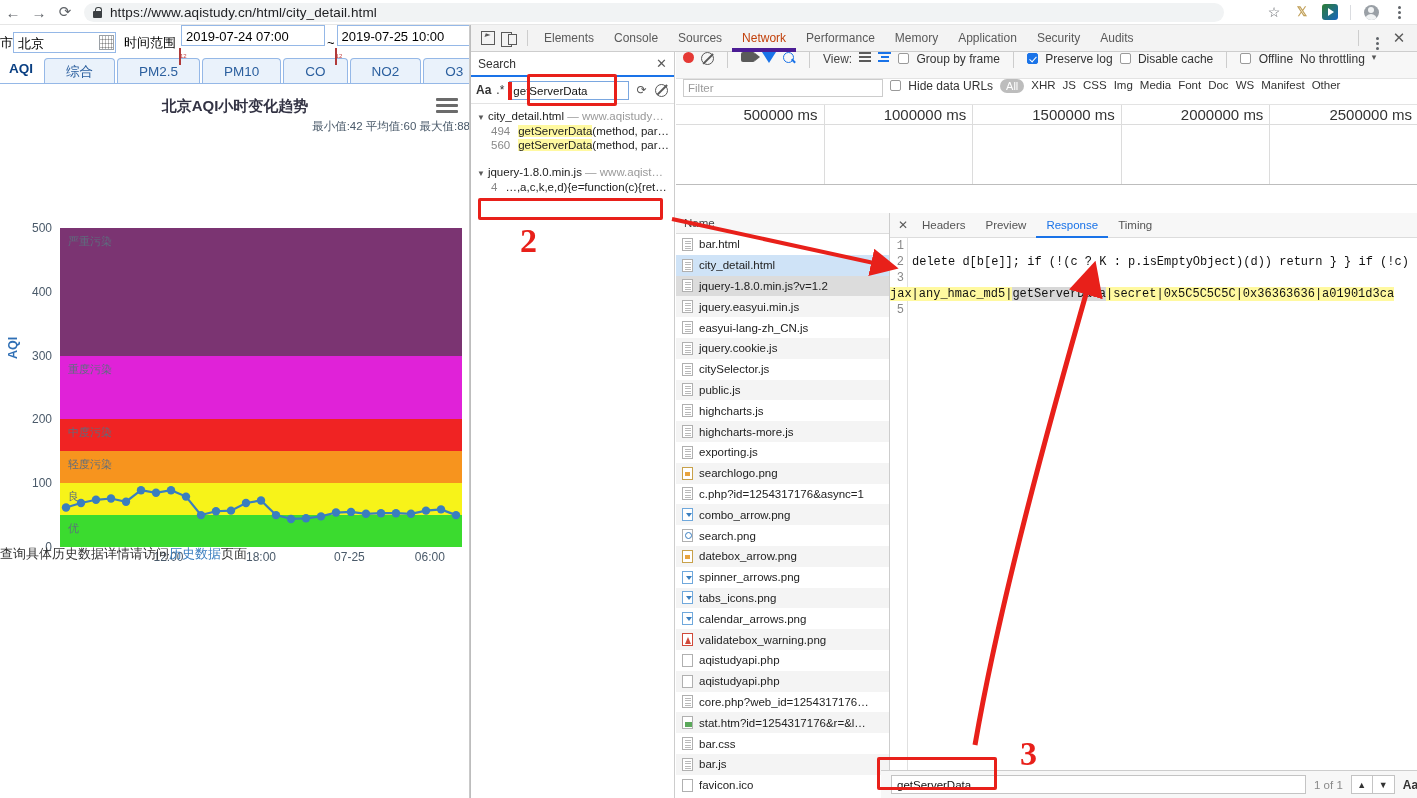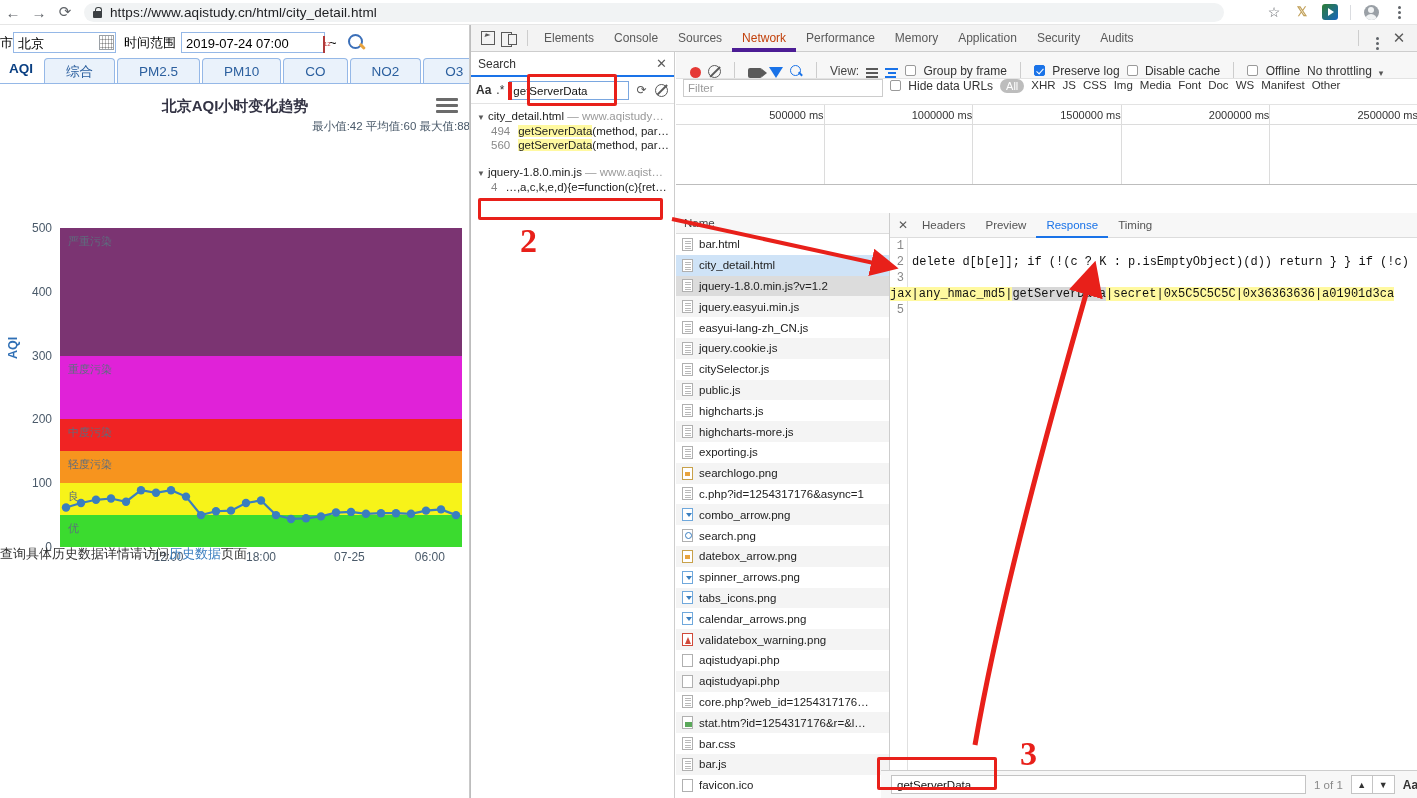--- a/index.html
+++ b/index.html
@@ -131,21 +131,21 @@
   .sp-results{ padding-top:4px; font-size:11.5px; }
   .sr-file{ padding:2px 6px; color:#222; white-space:nowrap; overflow:hidden; }
   .sr-file .tri{ color:#5a5a5a; font-size:8px; margin-right:3px;}
   .sr-file .dim{ color:#9a9a9a; }
   .sr-line{ padding:1px 6px 1px 20px; white-space:nowrap; overflow:hidden; color:#222; font-size:11.5px;}
   .sr-line .num{ color:#888; margin-right:8px; }
   .hl{ background:#fff9a0; }
 
   
   .netpane { position:absolute; left:205px; top:27px; width:742px; height:746px; background:#fff;}
-  .net-toolbar{ height:27px; display:flex;align-items:flex-end;gap:7px;padding:0 14px;
+  .net-toolbar{ height:27px; display:flex;align-items:flex-start;gap:7px;padding:0 7px;
     border-bottom:1px solid #e3e3e3; background:#f7f7f7; }
   .rec-dot{ width:11px;height:11px;border-radius:50%;background:#e53935;}
   .ban{ width:13px;height:13px;border-radius:50%;border:1.6px solid #5a5a5a;position:relative;}
   .ban::after{content:"";position:absolute;left:-1px;top:4.5px;width:14px;height:1.6px;background:#5a5a5a;transform:rotate(-45deg);}
   .cam{ width:14px;height:10px;background:#5a5a5a;border-radius:2px;position:relative;}
   .cam::after{content:"";position:absolute;right:-5px;top:1px;border-left:5px solid #5a5a5a;border-top:4px solid transparent;border-bottom:4px solid transparent;}
   .funnel{ width:0;height:0;border-left:7px solid transparent;border-right:7px solid transparent;border-top:11px solid #1a73e8;}
   .mag2{ width:13px;height:13px;position:relative;}
   .mag2::before{content:"";position:absolute;left:0;top:0;width:9px;height:9px;border:1.6px solid #1a73e8;border-radius:50%;}
   .mag2::after{content:"";position:absolute;left:8px;top:8px;width:5px;height:1.8px;background:#1a73e8;transform:rotate(45deg);}
@@ -156,21 +156,21 @@
   .wfico i{ display:block;height:2px;background:#1a73e8;}
   .cbx{ width:11px;height:11px;border:1px solid #9a9a9a;border-radius:2px;background:#fff;display:inline-block;vertical-align:-1px;}
   .cbx.on{ background:#1a73e8;border-color:#1a73e8;position:relative;}
   .cbx.on::after{content:"";position:absolute;left:3px;top:0.5px;width:3px;height:6px;border:solid #fff;border-width:0 1.6px 1.6px 0;transform:rotate(42deg);}
   .net-filter{ height:26px; display:flex;align-items:flex-start;gap:7px;padding:0 7px; border-bottom:1px solid #e3e3e3;}
   .fbox{ width:200px;height:18px;border:1px solid #ccc;background:#fff;font-size:11.5px;color:#9a9a9a;padding:0 4px;line-height:17px;}
   .pill{ background:#bdbdbd;color:#fff;border-radius:8px;padding:1px 6px;font-size:11px;}
   .ftype{ font-size:11.5px;color:#333;}
   .net-overview{ height:80px; position:relative; border-bottom:1px solid #bdbdbd;}
   .ovr-scale{ height:20px; display:flex; border-bottom:1px solid #dcdcdc;}
-  .ovr-cell{ flex:1; text-align:right; font-size:11px; color:#333; line-height:20px;
+  .ovr-cell{ flex:1; text-align:right; padding-right:6px; font-size:15px; color:#333; line-height:20px;
      border-right:1px solid #dcdcdc;}
   .ovr-body{ height:59px; display:flex; }
   .ovr-b{ flex:1; border-right:1px solid #dcdcdc;}
 
   .net-split{ position:absolute; left:0; top:161px; right:0; bottom:0; display:flex; }
   .reqlist{ width:214px; border-right:1px solid #cdcdcd; background:#fff; overflow:hidden;}
   .rl-head{ height:21px;line-height:21px;padding:0 8px;font-size:11.5px;color:#444;background:#f7f7f7;
     border-bottom:1px solid #dcdcdc;}
   .rl-row{ height:20.8px; display:flex;align-items:center; padding:0 6px; font-size:11.5px; color:#222;
     white-space:nowrap; overflow:hidden; }
@@ -268,20 +268,24 @@
       <span class="inpwrap">
         <span class="txtinput" style="width:103px">北京</span>
         <span class="inp-ico grid-ico"></span>
       </span>
       <span class="lbl" style="margin:0 5px 0 8px">时间范围</span>
       <span class="inpwrap">
         <span class="txtinput" style="width:144px">2019-07-24 07:00</span>
         <span class="inp-ico cal-ico"></span>
       </span>
       <span class="lbl" style="margin:0 2px">~</span>
+      <span class="inpwrap">
+        <span class="txtinput" style="width:144px">2019-07-25 10:00</span>
+        <span class="inp-ico cal-ico"></span>
+      </span>
       <span class="magnify"></span>
     </div>
 
     <div class="tabs">
       <div class="tab active">AQI</div>
       <div class="tab">综合</div>
       <div class="tab">PM2.5</div>
       <div class="tab">PM10</div>
       <div class="tab">CO</div>
       <div class="tab">NO2</div>

